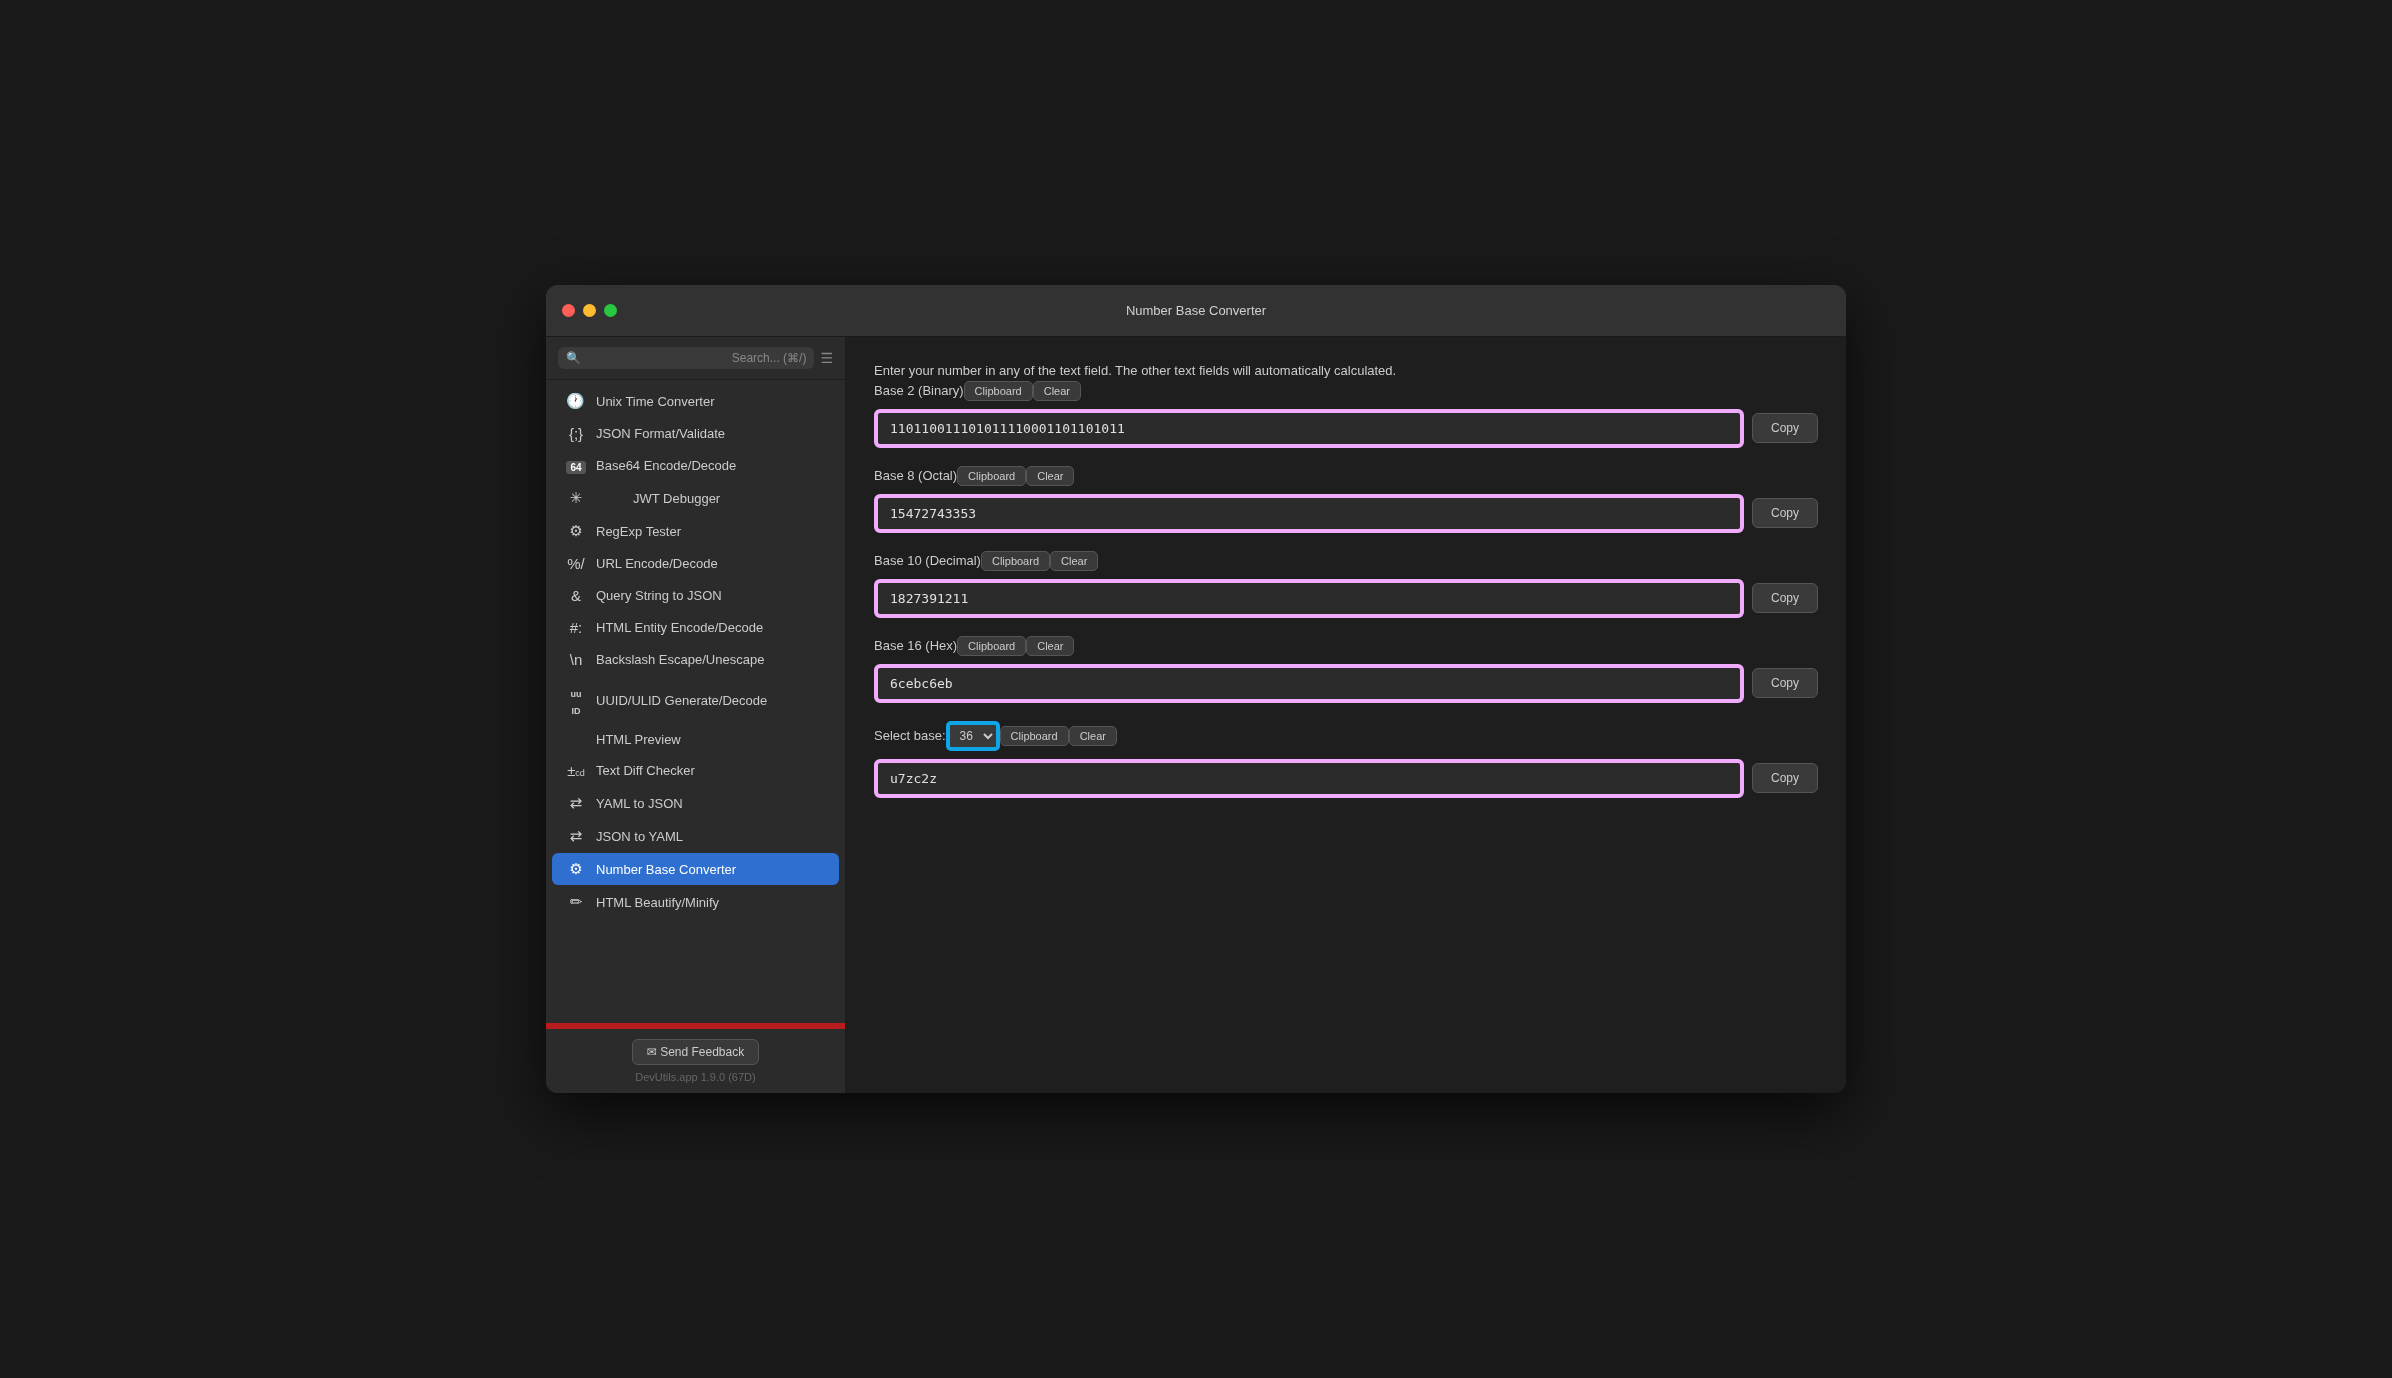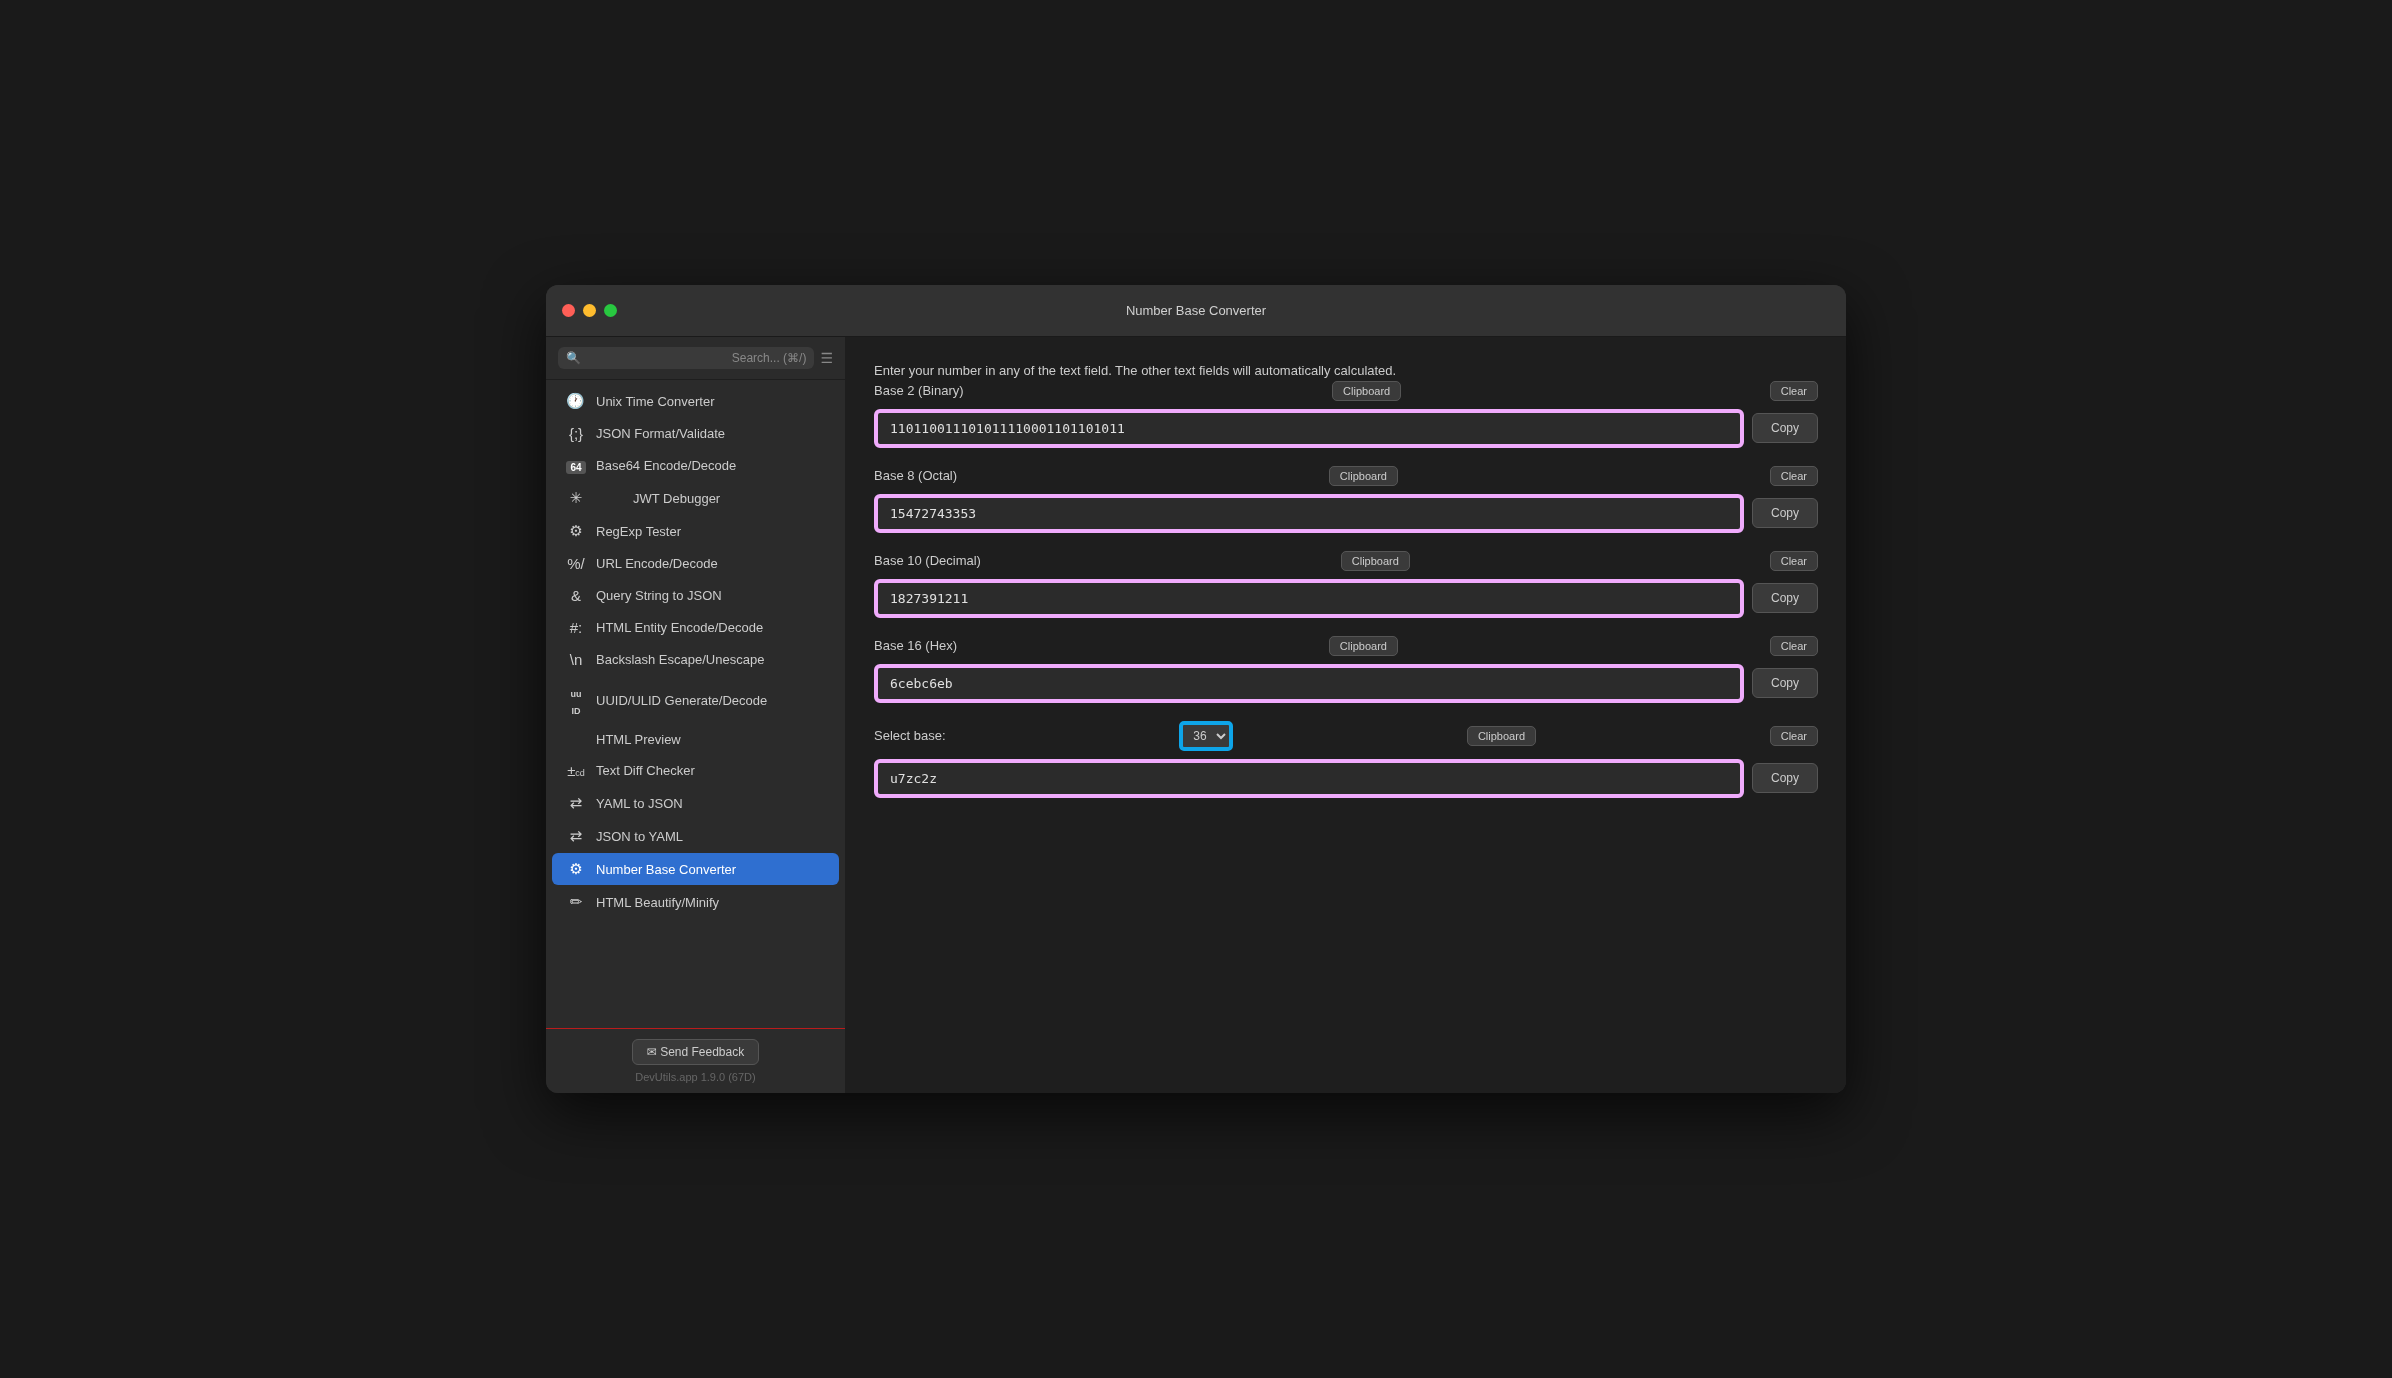--- a/index.html
+++ b/index.html
@@ -124,21 +124,21 @@
       color: #fff;
     }
     .sidebar-item-icon {
       font-size: 15px;
       width: 20px;
       text-align: center;
       flex-shrink: 0;
     }
     .sidebar-footer {
       padding: 10px 12px;
-      border-top: 1px solid #b91c1c;
+      border-top: 6px solid #b91c1c;
       display: flex;
       flex-direction: column;
       align-items: center;
       gap: 6px;
     }
     .feedback-btn {
       background: #3a3a3a;
       border: 1px solid #555;
       border-radius: 6px;
       color: #ccc;
@@ -170,23 +170,22 @@
       color: #ccc;
       font-size: 13px;
       line-height: 1.5;
     }
     .converter-section {
       margin-bottom: 18px;
     }
     .section-header {
       display: flex;
       align-items: center;
-      gap: 16px;
+      gap: 0;
       margin-bottom: 8px;
-      justify-content: space-between;
     }
     .section-label {
       color: #ccc;
       font-size: 13px;
       font-weight: 500;
     }
     .btn-small {
       background: #3a3a3a;
       border: 1px solid #555;
       border-radius: 5px;

